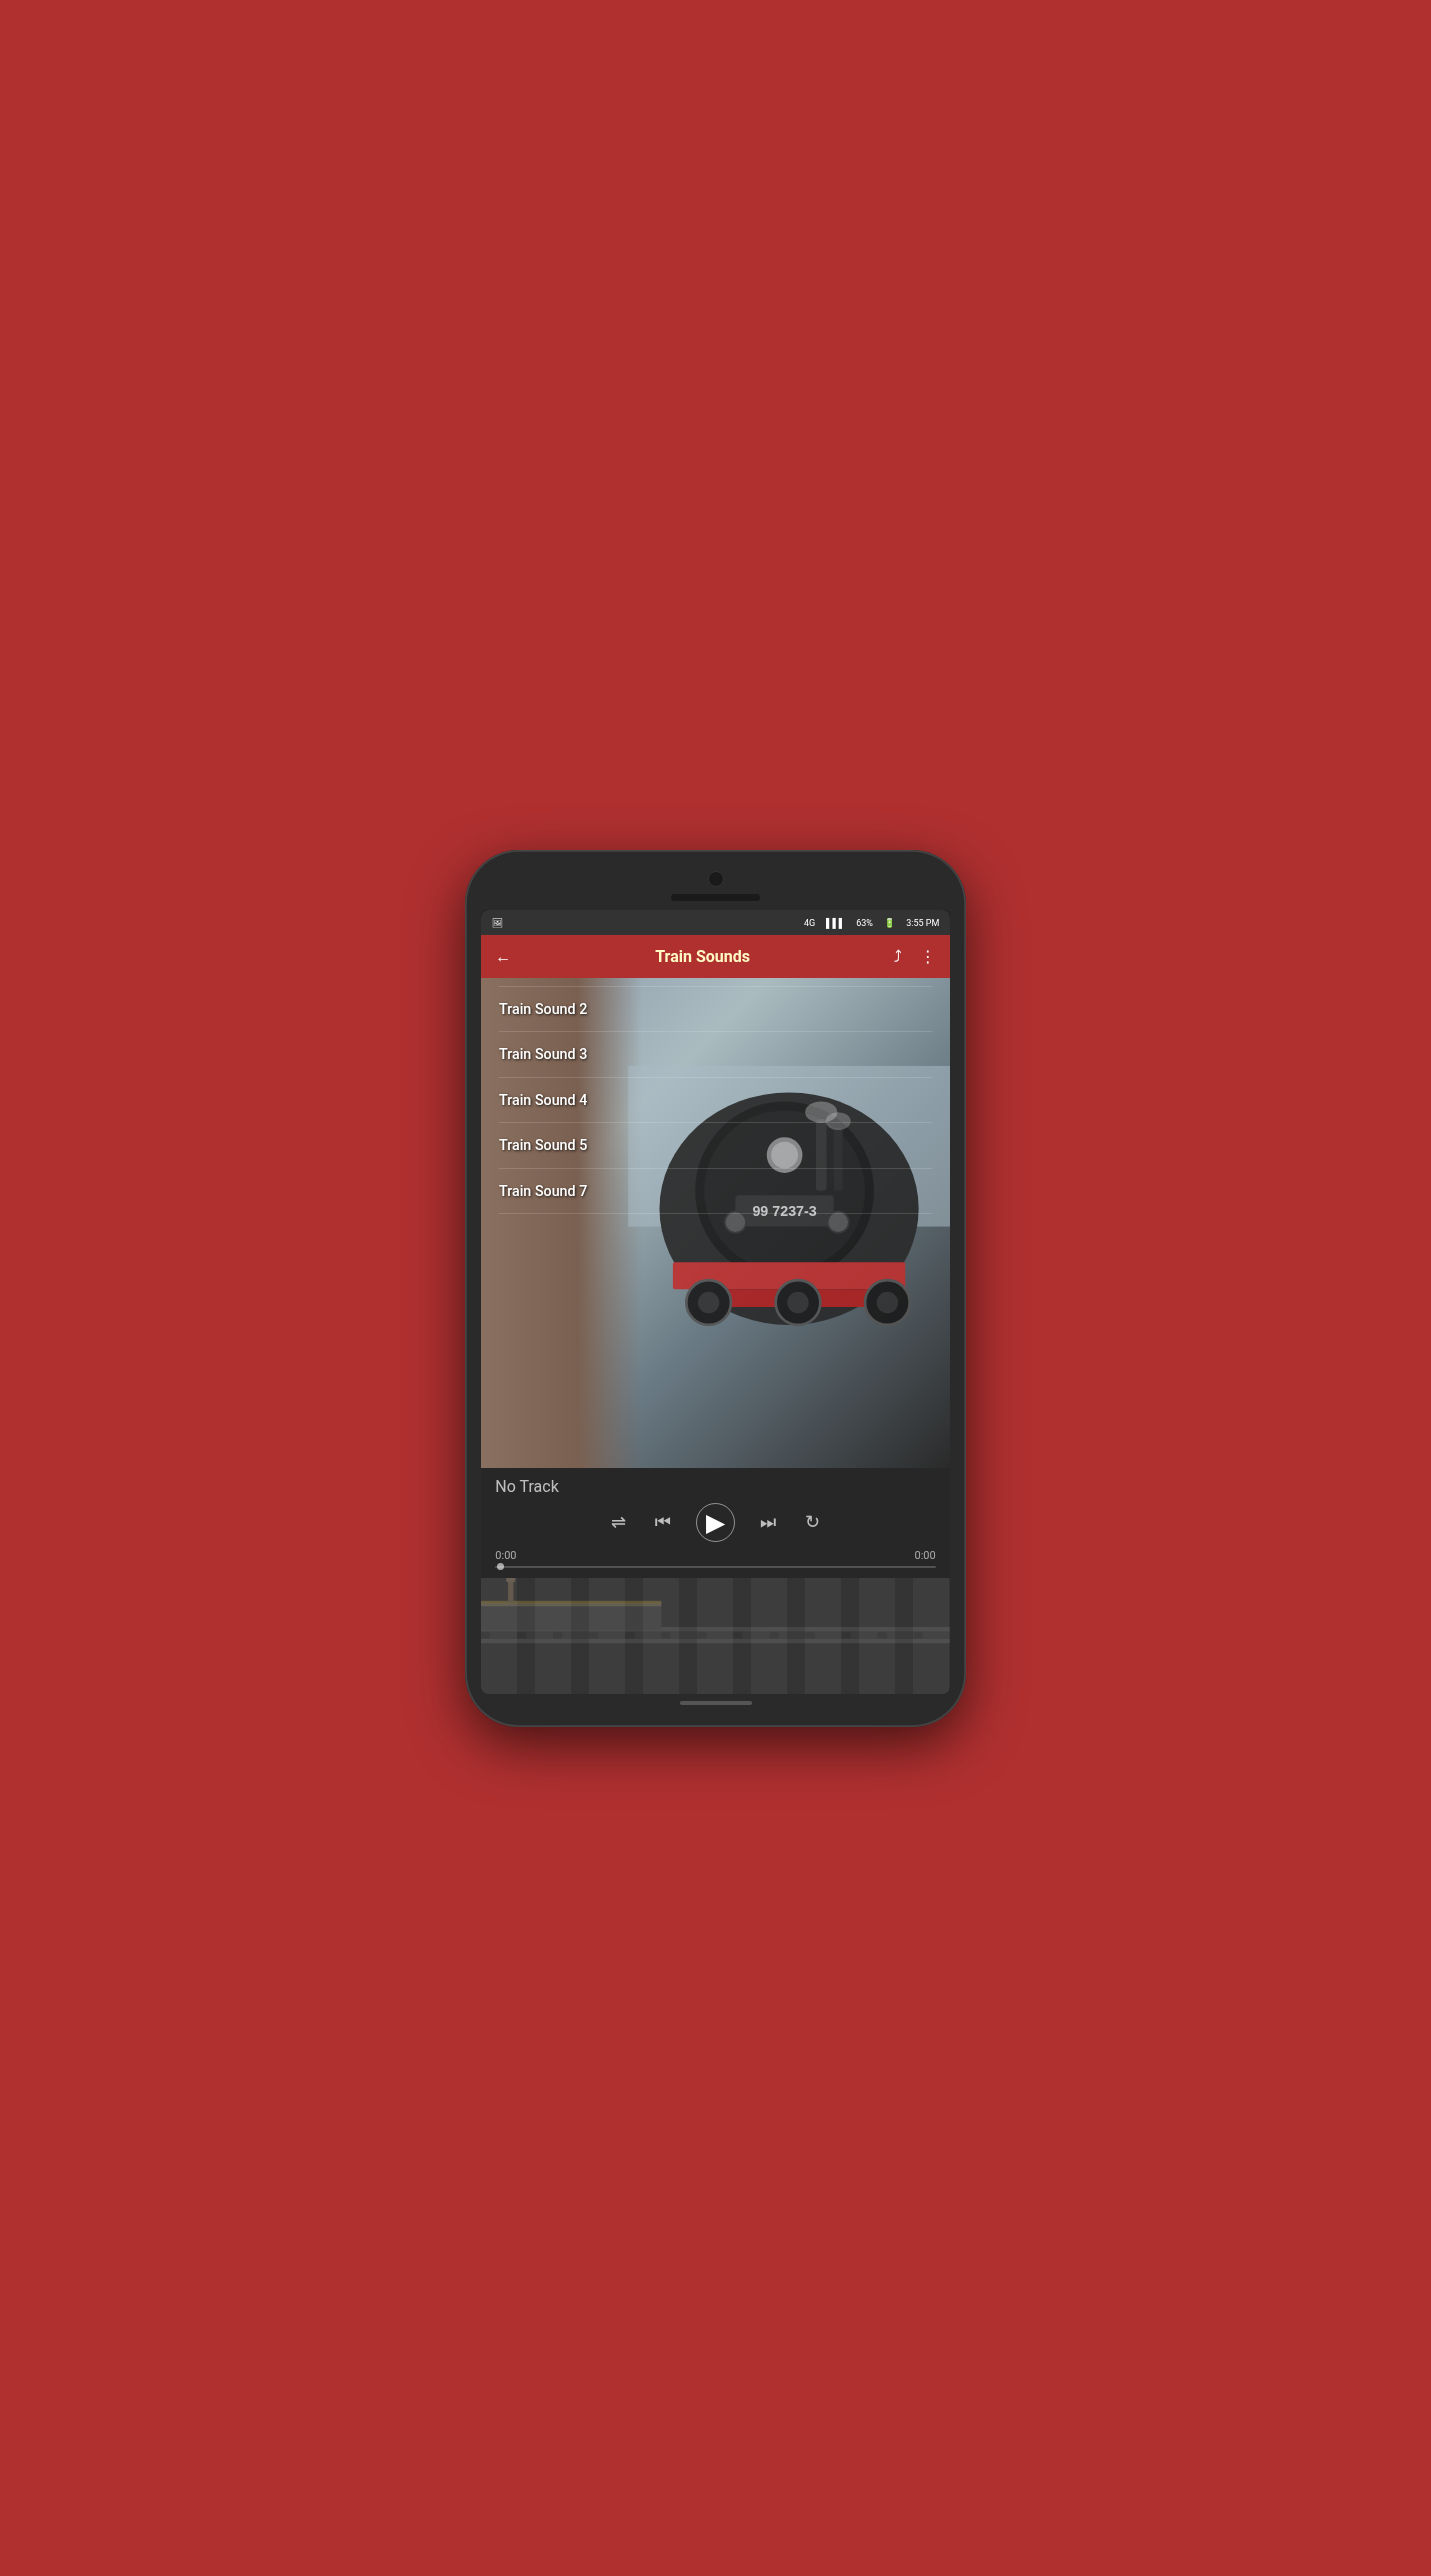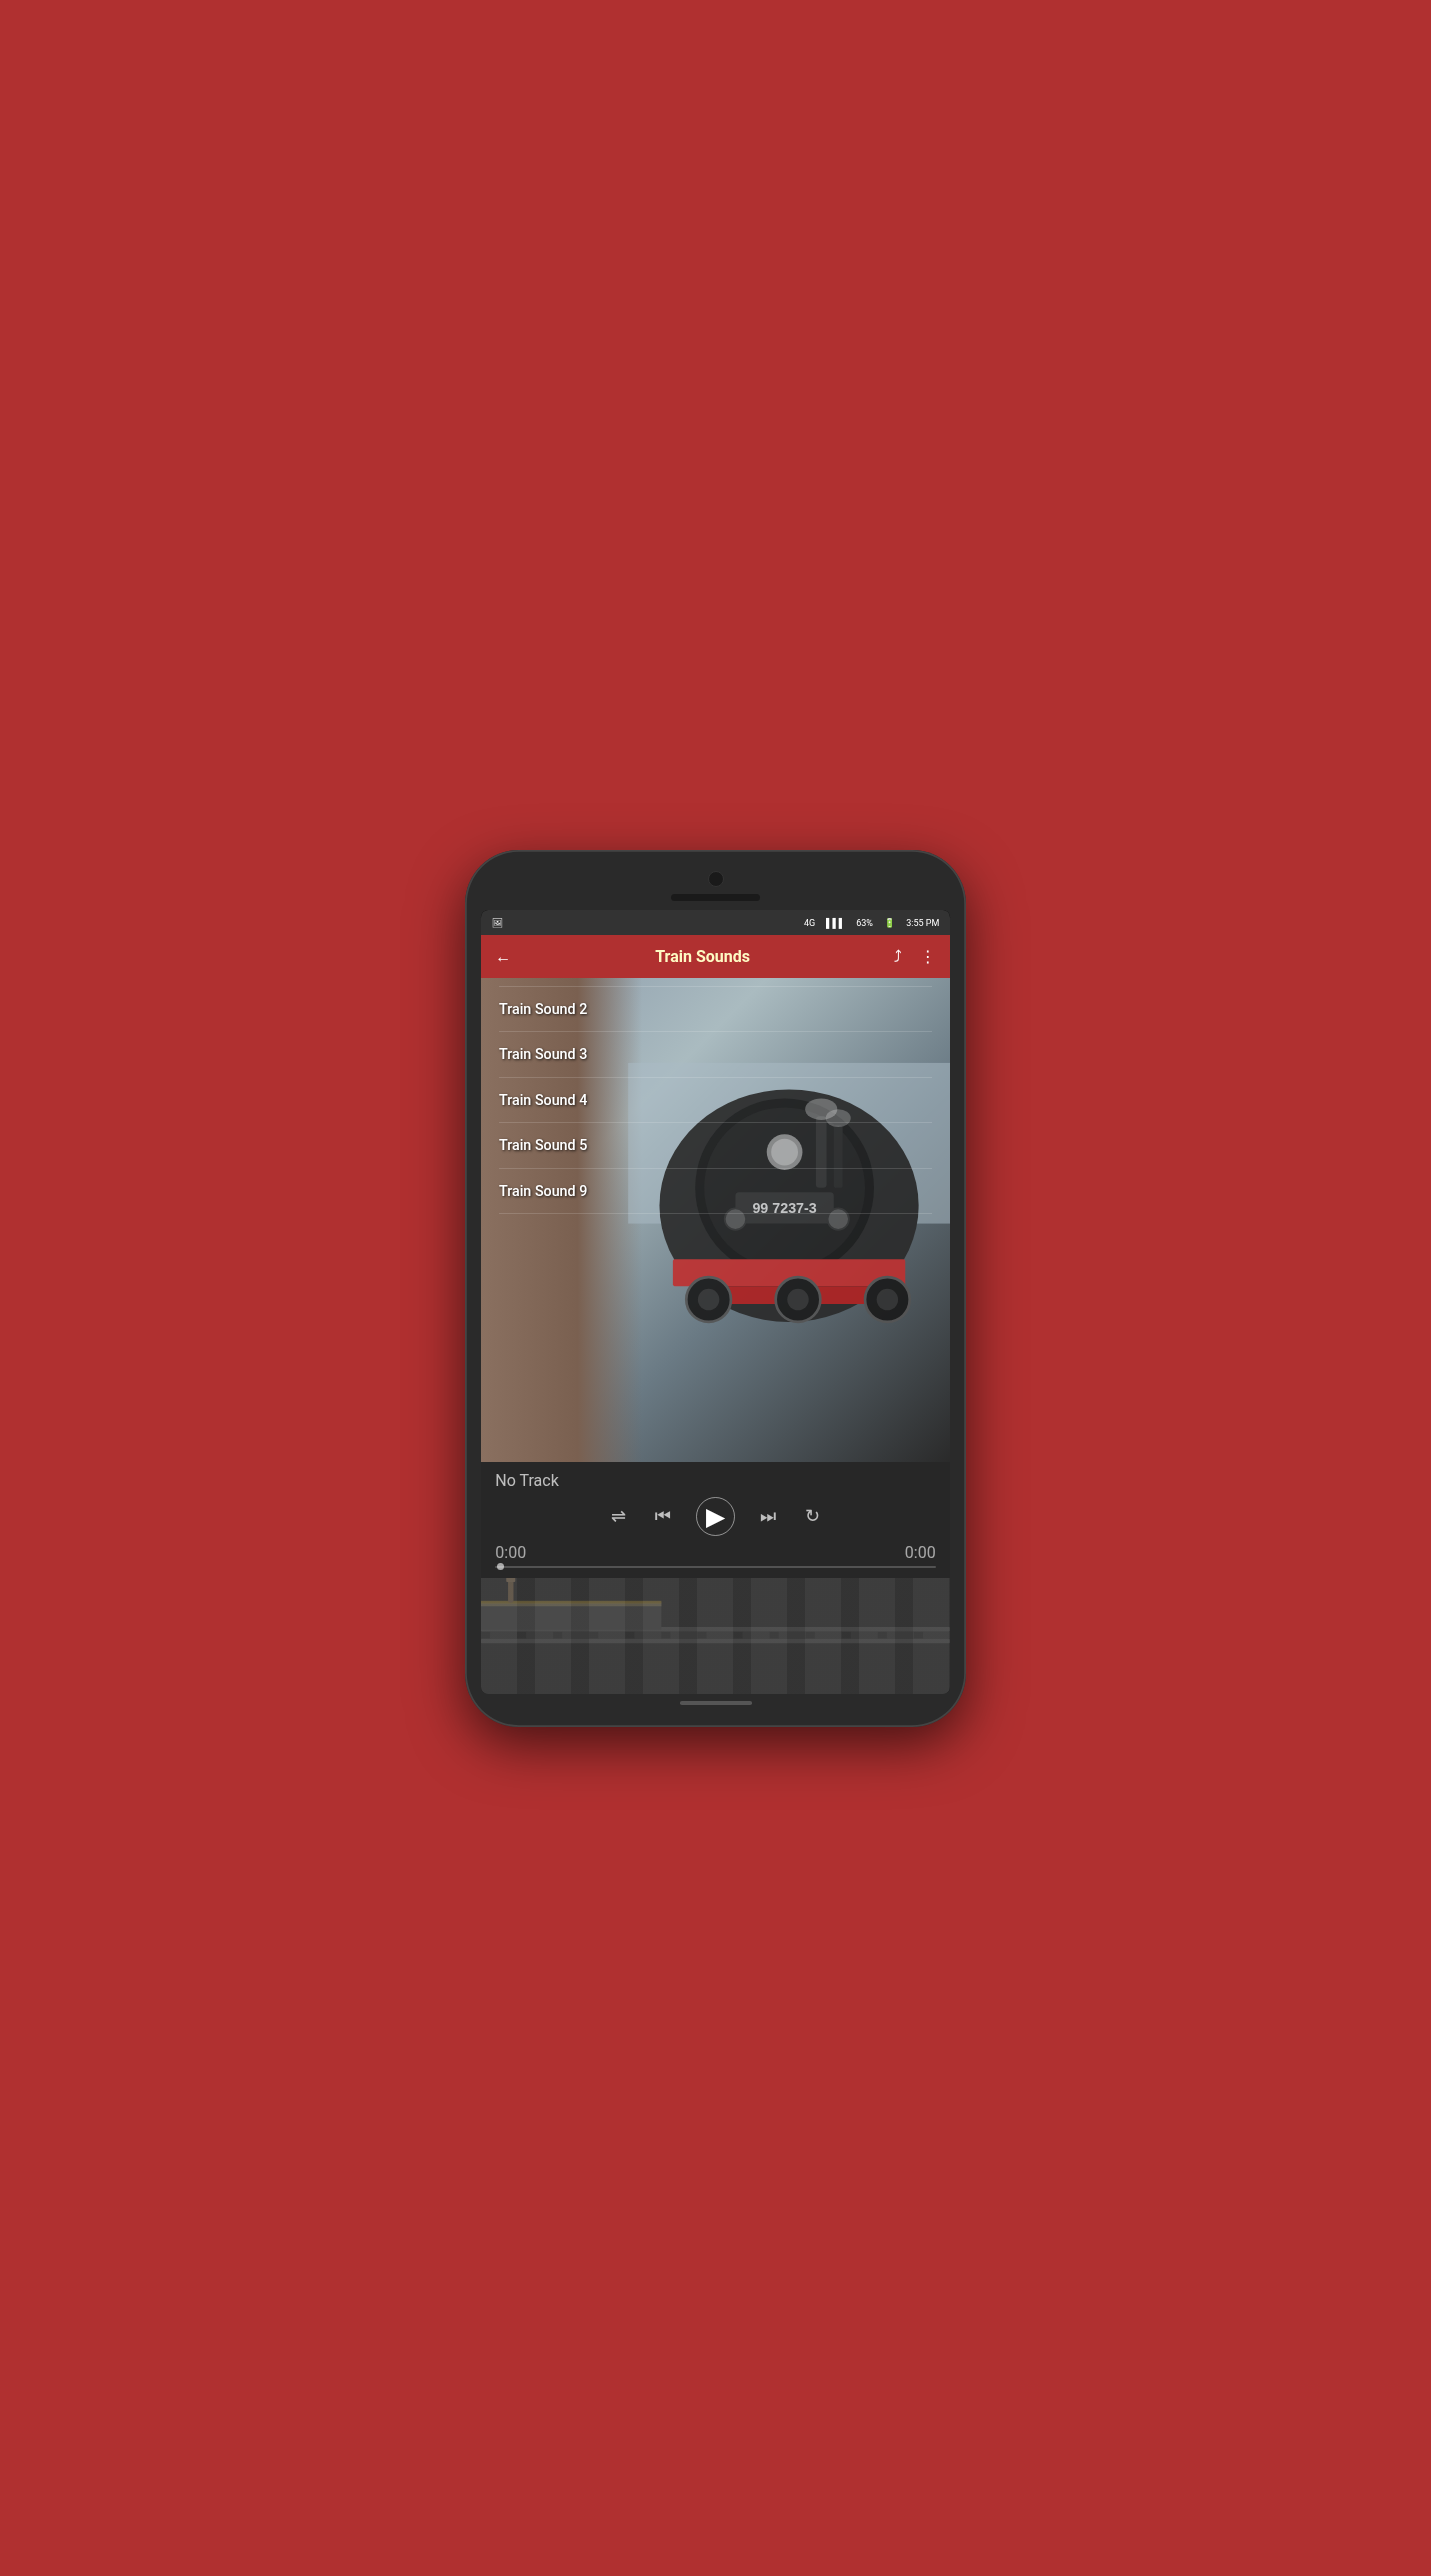--- a/index.html
+++ b/index.html
@@ -186,21 +186,21 @@
       align-items: center;
       justify-content: center;
       cursor: pointer;
     }
 
     .player-time-row {
       display: flex;
       justify-content: space-between;
       align-items: center;
       color: rgba(255,255,255,0.6);
-      font-size: 16px;
+      font-size: 11px;
     }
 
     .player-progress {
       width: 100%;
       height: 1.8px;
       background: rgba(255,255,255,0.2);
       margin-top: 3.6px;
       border-radius: 0.9px;
       position: relative;
     }
@@ -358,21 +358,21 @@
         <div class="sound-item-divider"></div>
         <div class="sound-item">
           <span>Train Sound 4</span>
         </div>
         <div class="sound-item-divider"></div>
         <div class="sound-item">
           <span>Train Sound 5</span>
         </div>
         <div class="sound-item-divider"></div>
         <div class="sound-item">
-          <span>Train Sound 9</span>
+          <span>Train Sound 7</span>
         </div>
         <div class="sound-item-divider"></div>
       </div>
     </div>
 
     <div class="player-section">
       <div class="player-track-name">No Track</div>
       <div class="player-controls">
         <button class="player-btn">⇌</button>
         <button class="player-btn">⏮</button>

